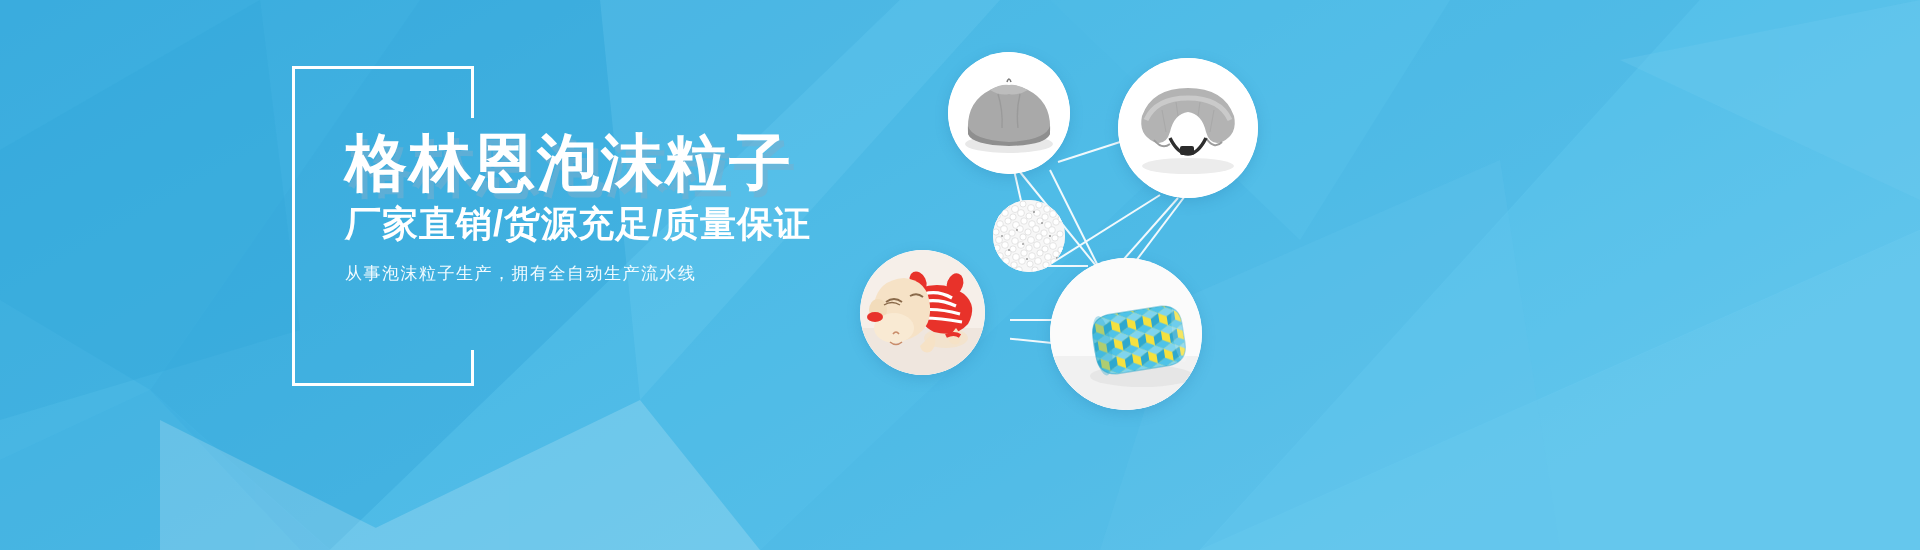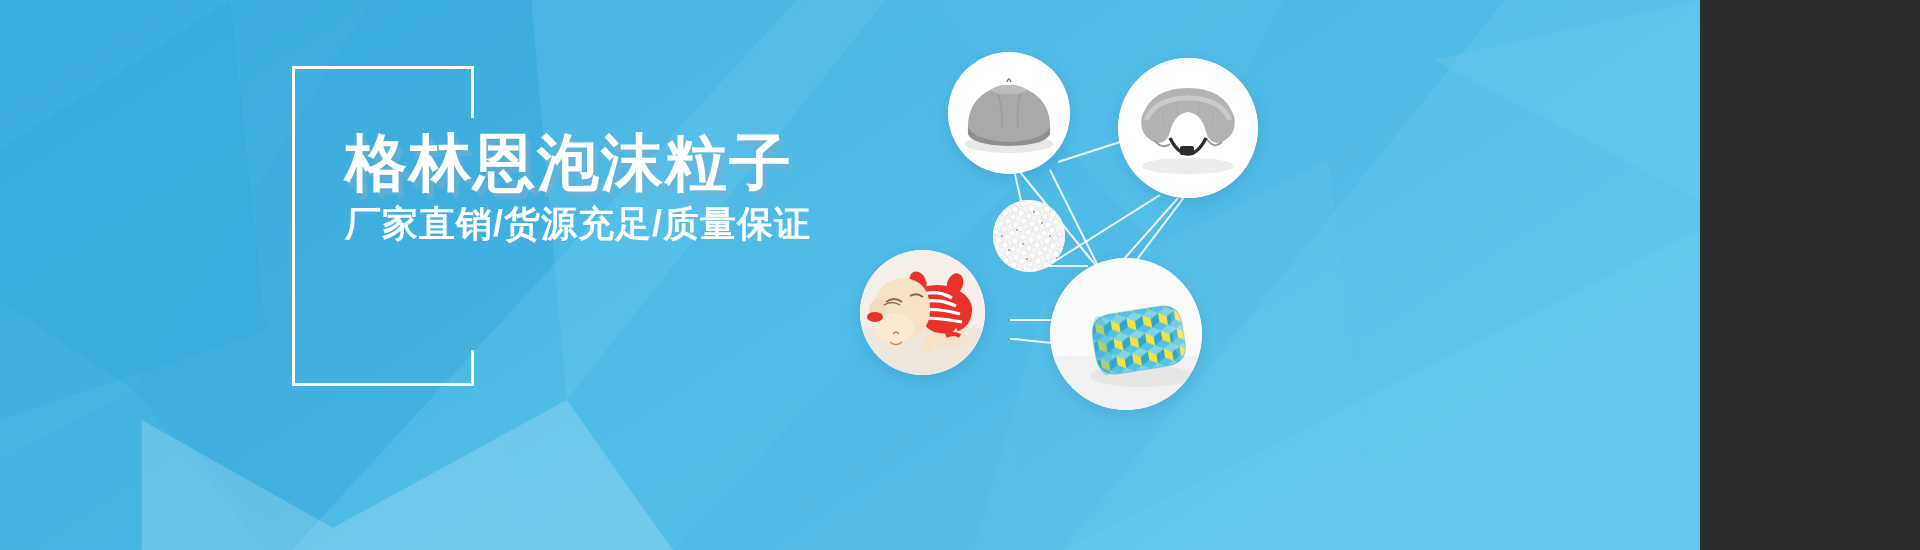--- a/index.html
+++ b/index.html
@@ -1,21 +1,21 @@
 <!DOCTYPE html>
 <html><head>
 <meta charset="utf-8">
 <title>Banner</title>
 <style>
   * { margin:0; padding:0; box-sizing:border-box; }
   html,body { background:#2b2b2b; }
 
   .banner {
     position:relative;
-    width:1700px; height:550px;
+    width:1920px; height:550px;
     overflow:hidden;
     font-family:"Liberation Sans","DejaVu Sans",sans-serif;
     background:linear-gradient(105deg,#36a9dd 0%,#43b3e2 38%,#55bfe9 70%,#69c9ee 100%);
   }
 
   
   .poly-layer { position:absolute; inset:0; }
   .poly-layer svg { display:block; width:100%; height:100%; }
 
   
@@ -127,20 +127,21 @@
 
   <div class="frame frame-top"></div>
   <div class="frame frame-left"></div>
   <div class="frame frame-bottom"></div>
   <div class="frame frame-right-top"></div>
   <div class="frame frame-right-bottom"></div>
 
   <div class="copy">
     <div class="headline">格林恩泡沫粒子</div>
     <div class="subhead">厂家直销/货源充足/质量保证</div>
+    <div class="tagline">从事泡沫粒子生产，拥有全自动生产流水线</div>
   </div>
 
   <div class="cluster">
 
     <div class="links">
       <svg viewBox="0 0 520 420" preserveAspectRatio="none">
         <g stroke="#ffffff" stroke-width="2" fill="none" opacity="0.92">
           <line x1="4" y1="150" x2="19" y2="216"></line>
           <line x1="10" y1="152" x2="130" y2="300"></line>
           <line x1="40" y1="150" x2="120" y2="310"></line>

